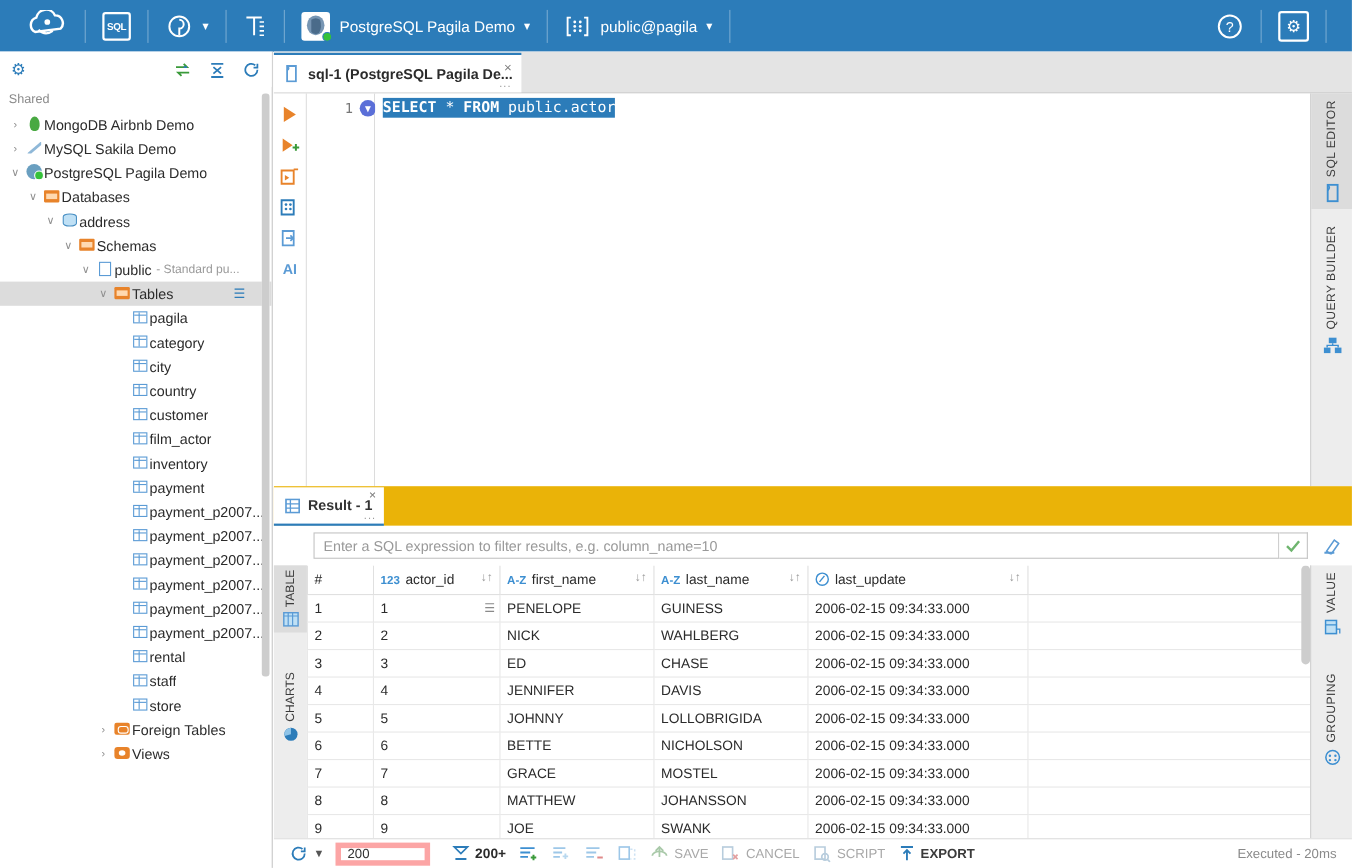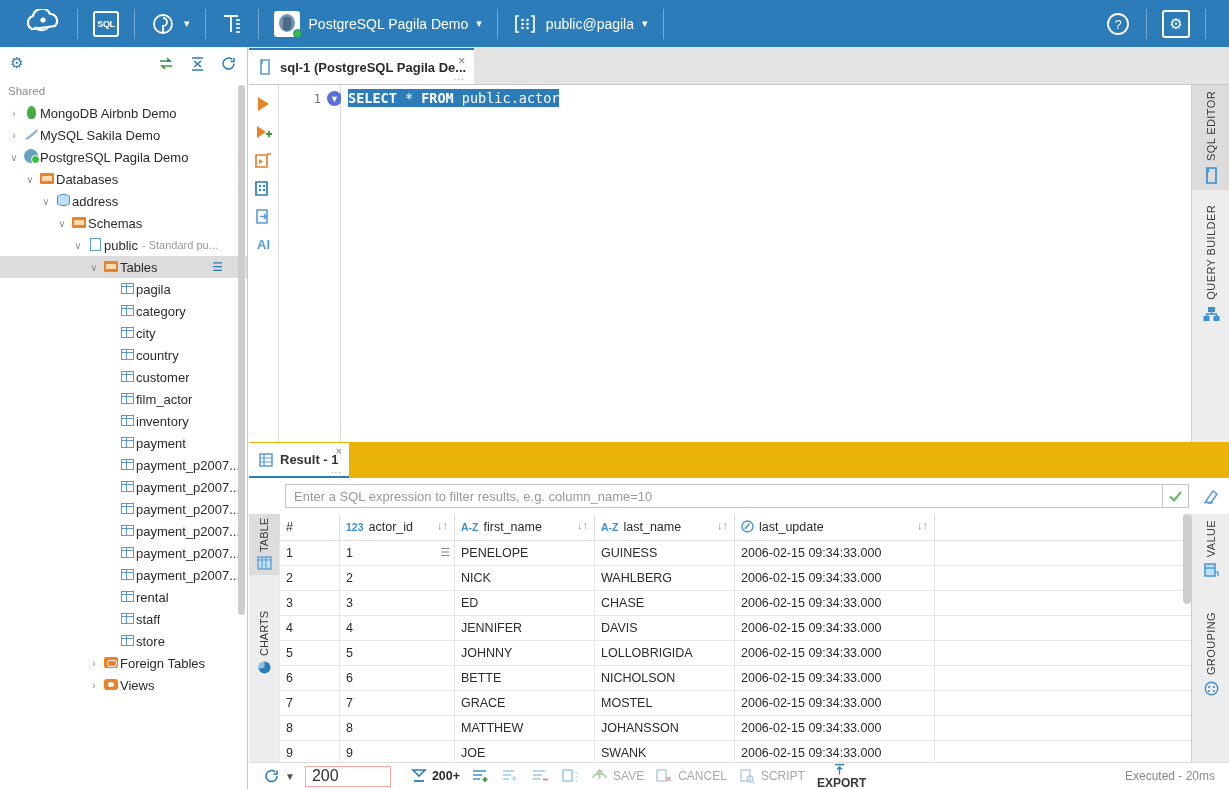--- a/index.html
+++ b/index.html
@@ -162,22 +162,22 @@
   td.cellsel .cellmenu { position:absolute; right:4px; top:5px; color:#8a8a8a; font-size:11px; }
   #grid-scroll { position:absolute; right:0; top:0; width:8px; bottom:0; }
   #grid-scroll .thumb2 { position:absolute; top:0; left:0; width:8px; height:90px; background:#cdcdcd; border-radius:4px;}
   #res-right { position:absolute; right:0; top:72px; width:38px; bottom:27px; background:#ededed; border-left:1px solid #d0d0d0; }
   #bottom-bar {
     position:absolute; left:0; right:0; bottom:0; height:27px; background:#fff;
     border-top:1px solid #dcdcdc; display:flex; align-items:center; padding:0 8px; gap:0;
   }
   .bb-item { display:flex; align-items:center; height:27px; padding:0 6px; cursor:pointer; font-size:12px; }
   .bb-dis { color:#a8a8a8; }
-  .bb-en { color:#3a3a3a; font-weight:bold;flex-direction:column; }
-  #rowcount { width:86px; height:21px; border:1px solid #fca5a5; font-size:16px; padding:0 6px;
+  .bb-en { color:#3a3a3a; font-weight:bold; }
+  #rowcount { width:86px; height:21px; border:5px solid #fca5a5; font-size:12px; padding:0 6px;
               display:flex; align-items:center; margin-left:4px; background:#fff;}
   .fetchlbl { font-weight:bold; font-size:12.5px; color:#2b2b2b; margin-left:5px; }
   #exec-status { margin-left:auto; color:#8a8a8a; font-size:12px; padding-right:6px;}
   svg { display:block; }
 </style>
 </head>
 <body>
 
 <div id="top-toolbar">
   <div class="logo-wrap">

